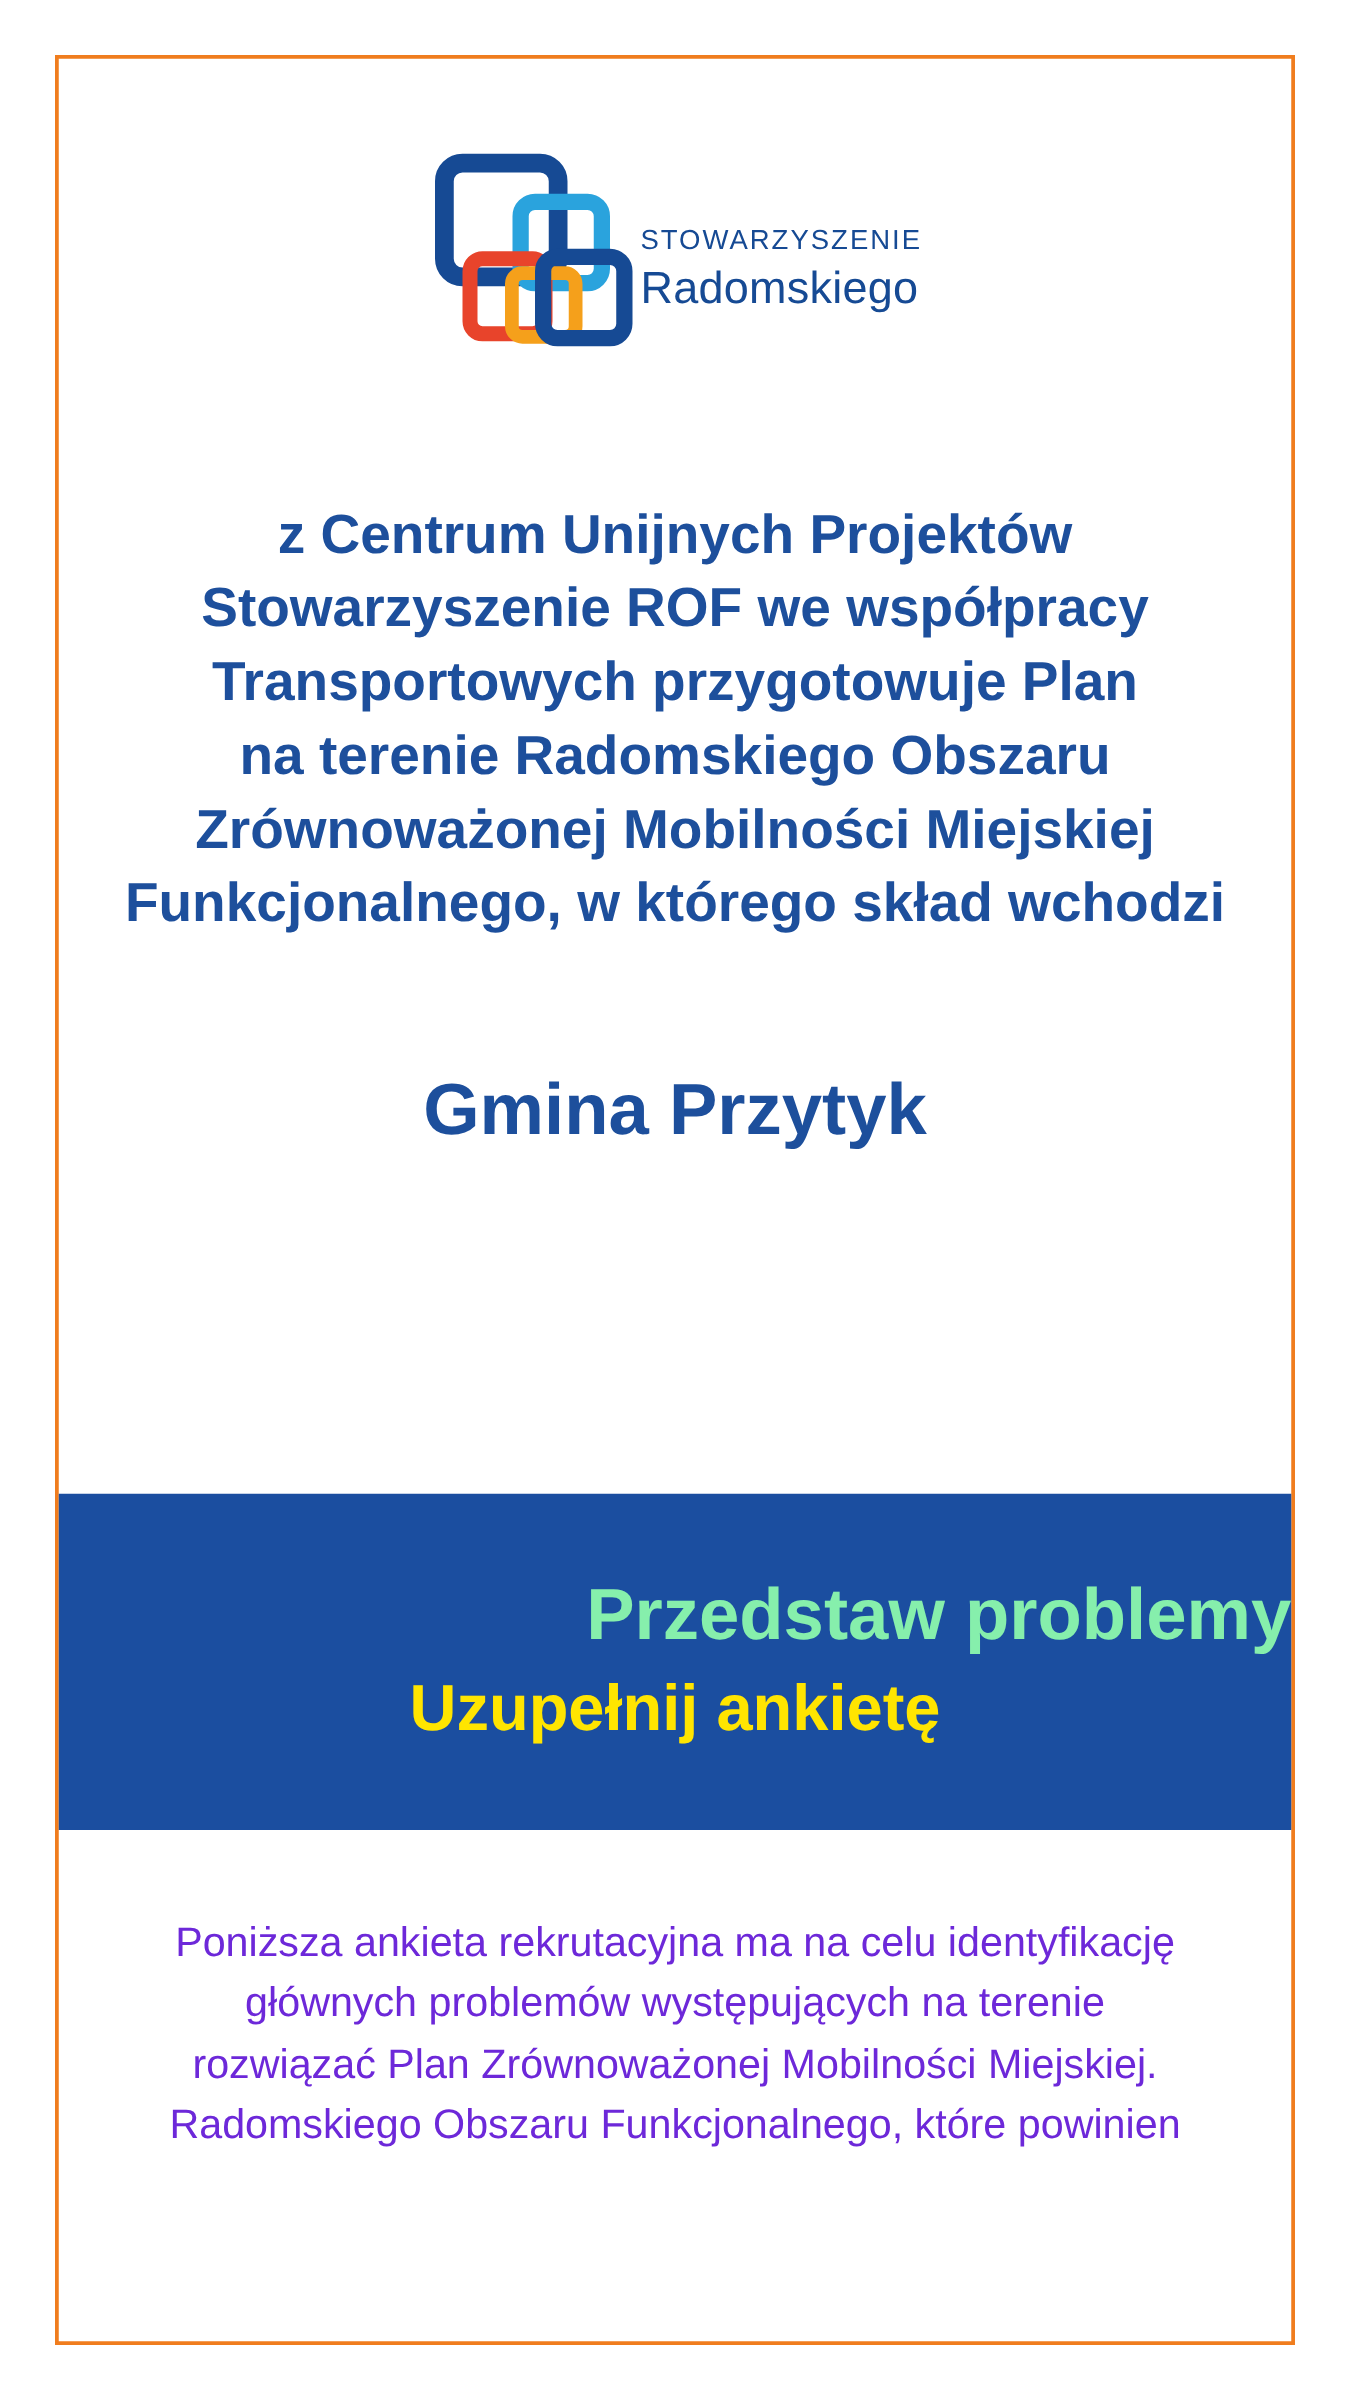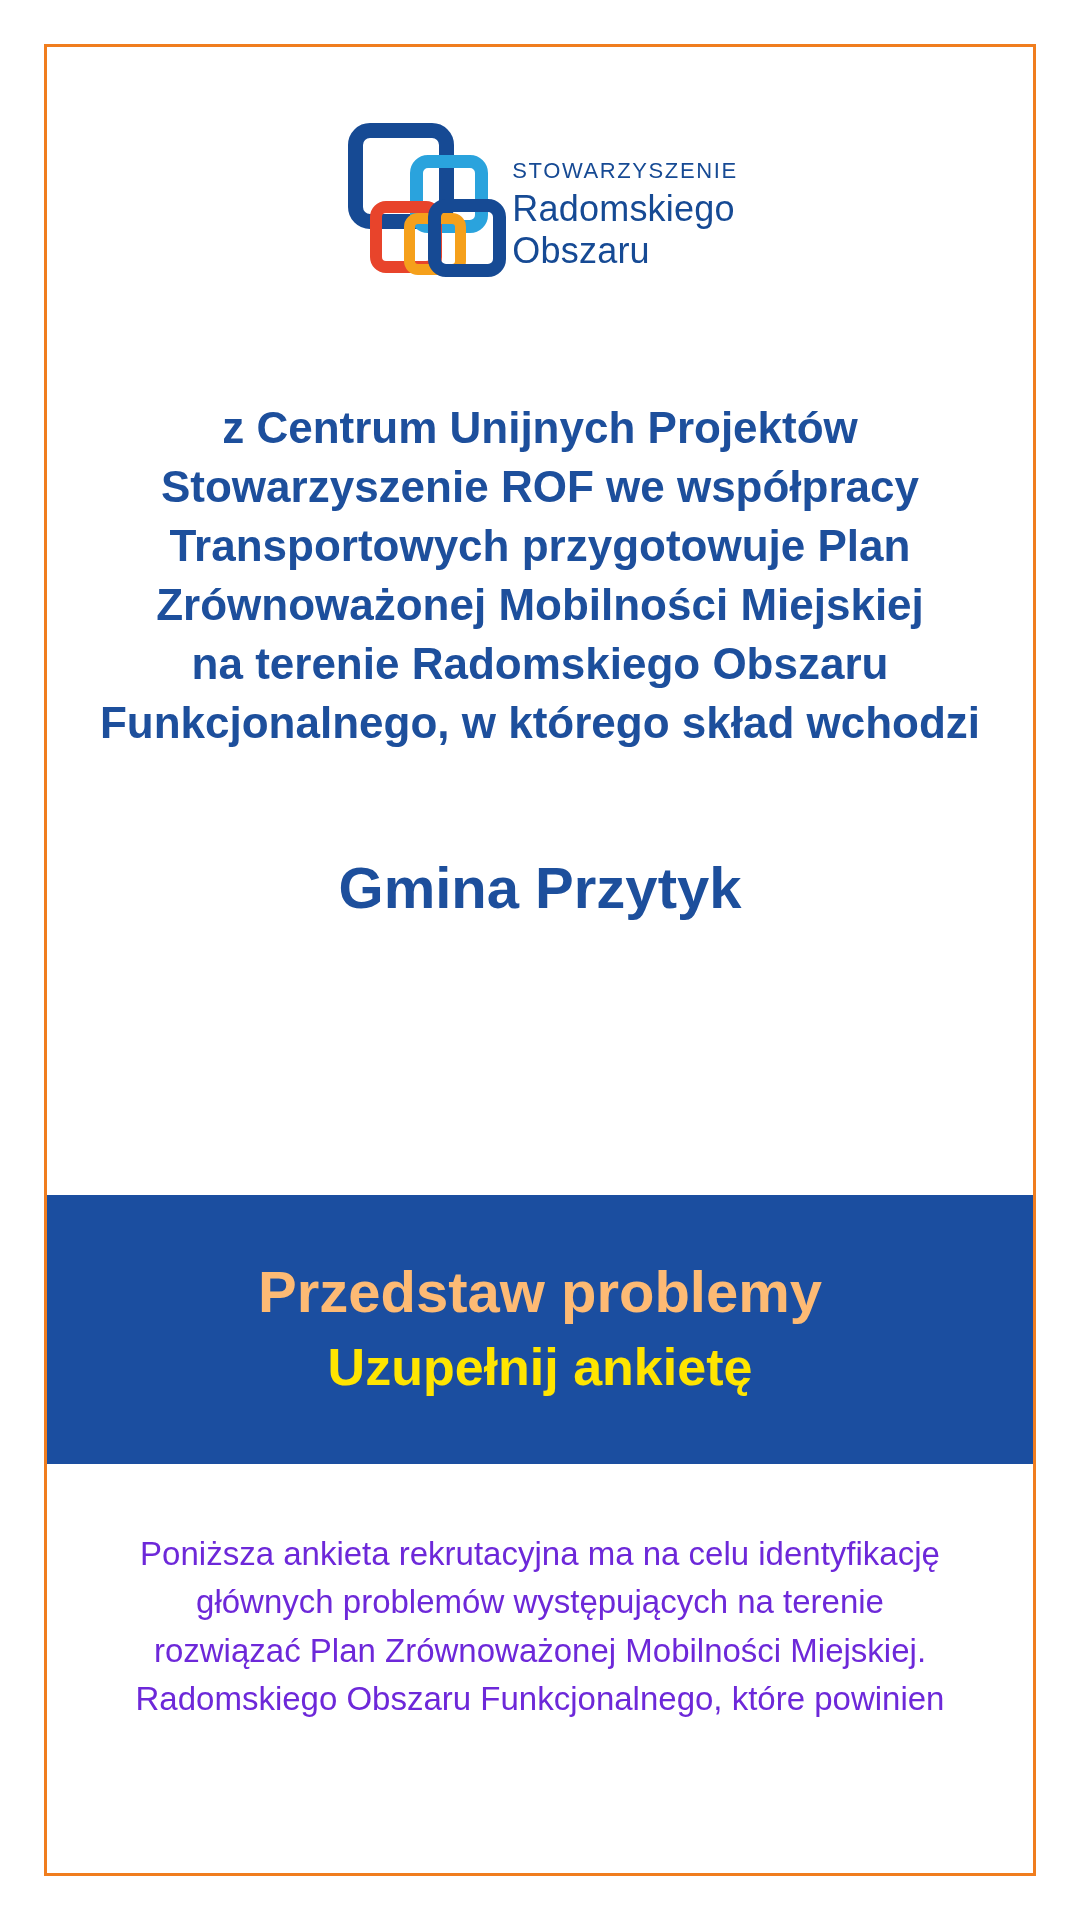--- a/index.html
+++ b/index.html
@@ -132,24 +132,25 @@
   
   .band {
     margin-top: auto;
     background: #1b4ea0;
     width: 100%;
     padding: 62px 0 64px 0;
     text-align: center;
   }
   .band .b1 {
     display: block;
-    color: #fdba74;
+    color: #86efac;
     font-size: 58px;
     font-weight: bold;
     line-height: 1.22;
+    text-align: right;
   }
   .band .b2 {
     display: block;
     color: #ffe500;
     font-size: 52px;
     font-weight: bold;
     line-height: 1.28;
     margin-top: 6px;
   }
 
@@ -176,31 +177,30 @@
         <div class="logo-mark">
           <span class="sq sq-blue"></span>
           <span class="sq sq-cyan"></span>
           <span class="sq sq-red"></span>
           <span class="sq sq-orange"></span>
           <span class="sq sq-navy2"></span>
         </div>
         <div class="logo-text">
           <div class="l1">STOWARZYSZENIE</div>
           <div class="l2">Radomskiego</div>
-          <div class="l3">Obszaru</div>
         </div>
       </div>
     </div>
 
     <div class="intro">
       <span class="ln">z Centrum Unijnych Projektów</span>
       <span class="ln">Stowarzyszenie ROF we współpracy</span>
       <span class="ln">Transportowych przygotowuje Plan</span>
+      <span class="ln">na terenie Radomskiego Obszaru</span>
       <span class="ln">Zrównoważonej Mobilności Miejskiej</span>
-      <span class="ln">na terenie Radomskiego Obszaru</span>
       <span class="ln">Funkcjonalnego, w którego skład wchodzi</span>
     </div>
 
     <div class="city">Gmina Przytyk</div>
 
     <div class="band">
       <span class="b1">Przedstaw problemy</span>
       <span class="b2">Uzupełnij ankietę</span>
     </div>
 

